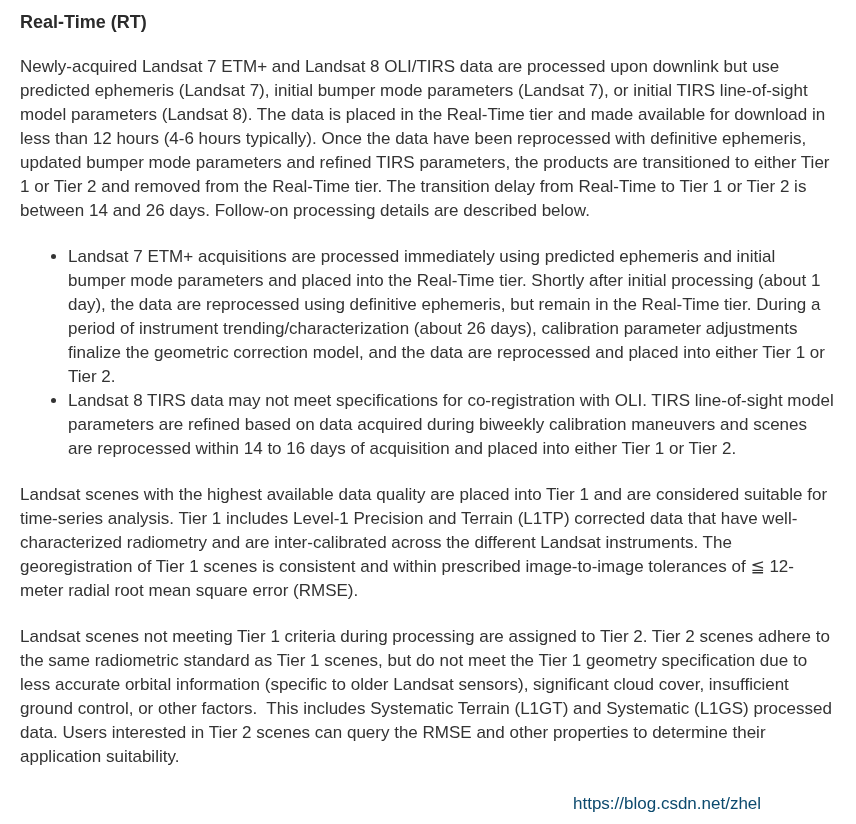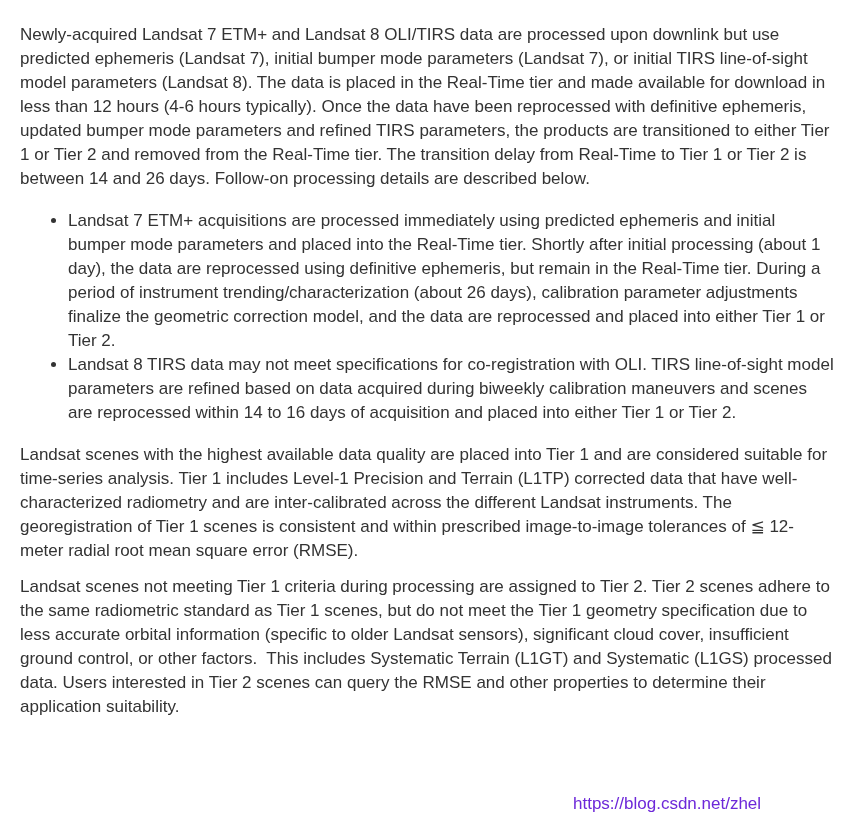--- a/index.html
+++ b/index.html
@@ -22,21 +22,21 @@
   }
   .doc h3 {
     font-size: 18px;
     line-height: 22px;
     font-weight: 700;
     color: #2b2b2b;
     margin: 15px 0 10px 0;
   }
   .doc h3:first-child { margin-top: 0; }
   .doc p {
-    margin: 12px 0;
+    margin: 22px 0;
     white-space: pre-wrap; 
   }
   .doc ul {
     margin: 18px 0;
     padding-left: 48px;
     list-style-type: disc;
   }
   .doc li {
     margin: 0;
     white-space: pre-wrap;
@@ -44,36 +44,37 @@
   .wm {
     position: absolute;
     font-size: 17px;
     line-height: 20px;
     white-space: nowrap;
     pointer-events: none;
   }
   .wm-csdn {
     left: 573px;
     top: 794px;
-    color: #6d28d9;
+    color: #0c4a6e;
     z-index: 1;
   }
   .wm-cto {
     left: 744px;
     top: 828px;
     color: #1d4ed8;
     z-index: 2;
     margin-top: 44px;
   }
 </style>
 </head>
 <body>
 
 <div class="doc">
 
+  <h3>Real-Time (RT)</h3>
 
   <p>Newly-acquired Landsat 7 ETM+ and Landsat 8 OLI/TIRS data are processed upon downlink but use predicted ephemeris (Landsat 7), initial bumper mode parameters (Landsat 7), or initial TIRS line-of-sight model parameters (Landsat 8). The data is placed in the Real-Time tier and made available for download in less than 12 hours (4-6 hours typically). Once the data have been reprocessed with definitive ephemeris, updated bumper mode parameters and refined TIRS parameters, the products are transitioned to either Tier 1 or Tier 2 and removed from the Real-Time tier. The transition delay from Real-Time to Tier 1 or Tier 2 is between 14 and 26 days. Follow-on processing details are described below.</p>
 
   <ul>
     <li>Landsat 7 ETM+ acquisitions are processed immediately using predicted ephemeris and initial bumper mode parameters and placed into the Real-Time tier. Shortly after initial processing (about 1 day), the data are reprocessed using definitive ephemeris, but remain in the Real-Time tier. During a period of instrument trending/characterization (about 26 days), calibration parameter adjustments finalize the geometric correction model, and the data are reprocessed and placed into either Tier 1 or Tier 2.</li>
     <li>Landsat 8 TIRS data may not meet specifications for co-registration with OLI. TIRS line-of-sight model parameters are refined based on data acquired during biweekly calibration maneuvers and scenes are reprocessed within 14 to 16 days of acquisition and placed into either Tier 1 or Tier 2.</li>
   </ul>
 
 
   <p>Landsat scenes with the highest available data quality are placed into Tier 1 and are considered suitable for time-series analysis. Tier 1 includes Level-1 Precision and Terrain (L1TP) corrected data that have well-characterized radiometry and are inter-calibrated across the different Landsat instruments. The georegistration of Tier 1 scenes is consistent and within prescribed image-to-image tolerances of ≦ 12-meter radial root mean square error (RMSE).</p>

